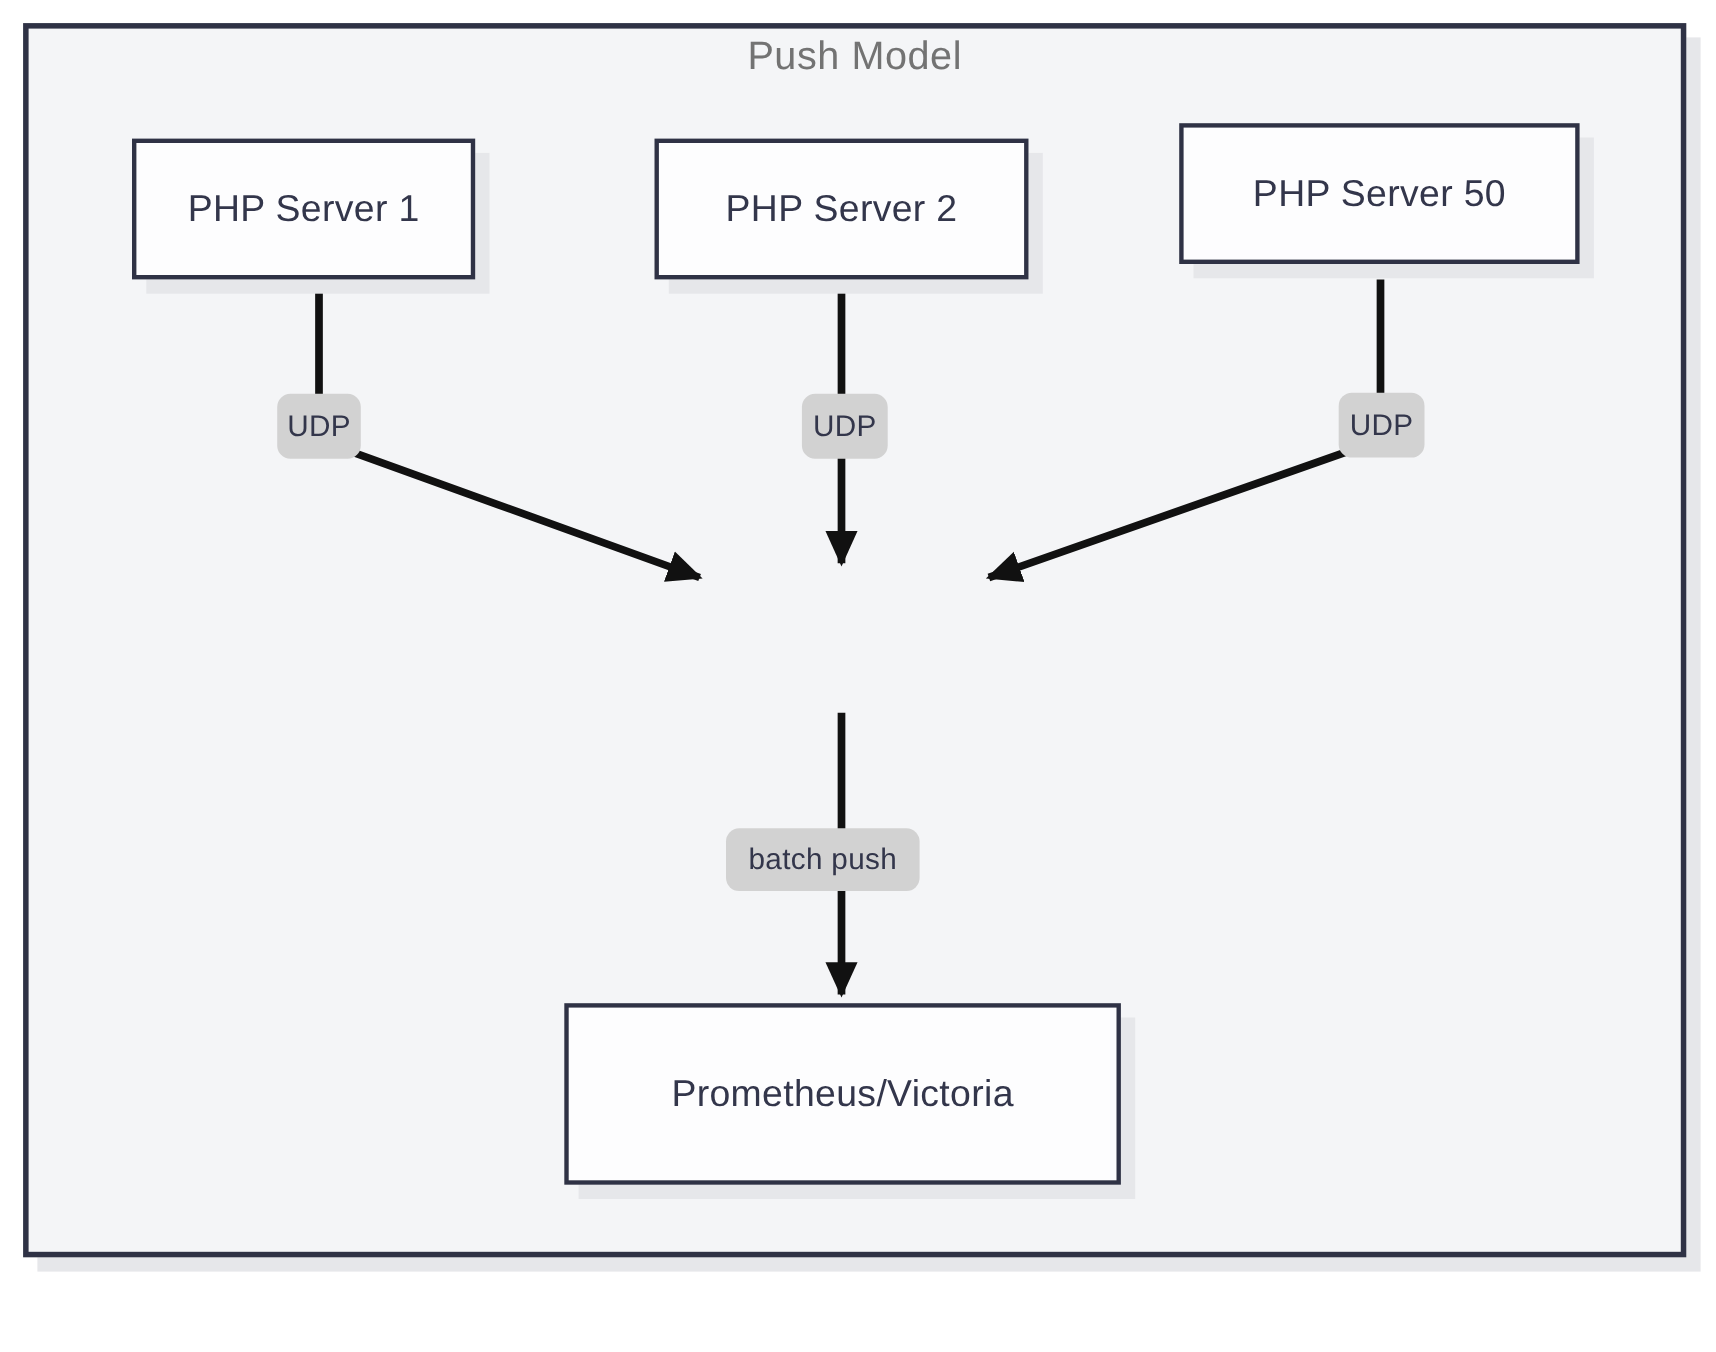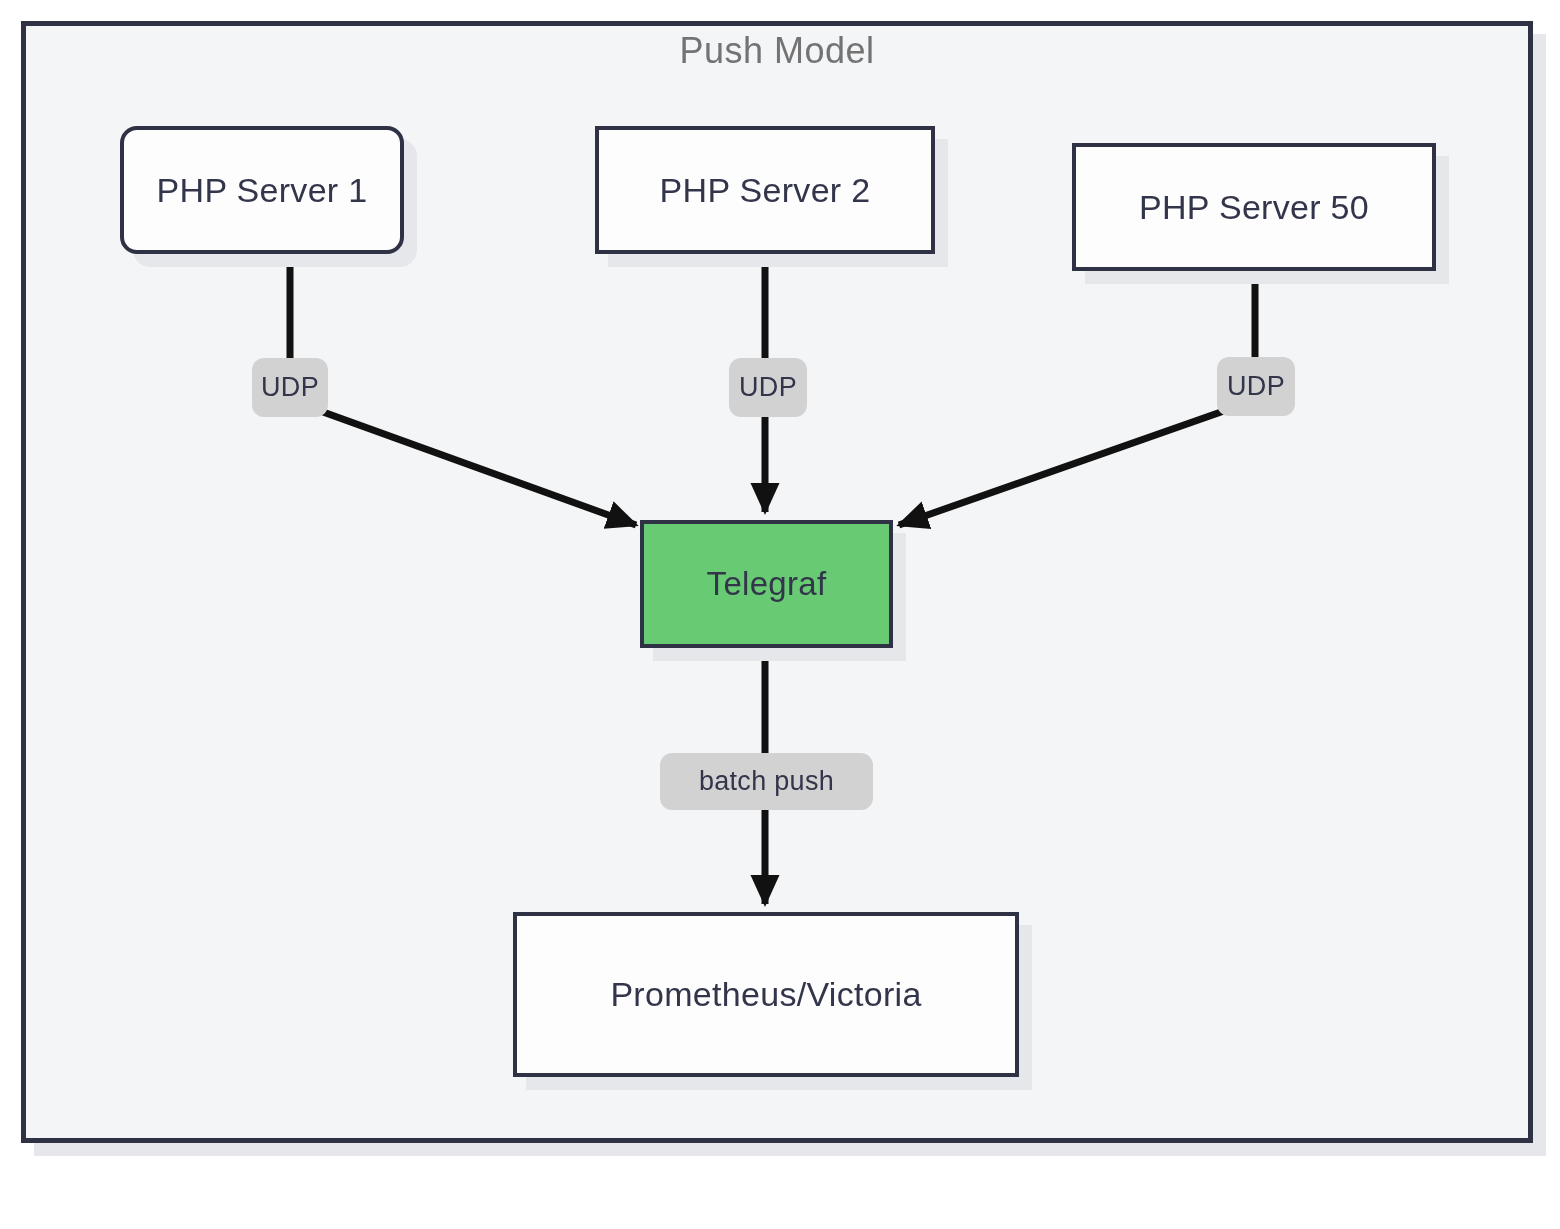--- a/index.html
+++ b/index.html
@@ -59,23 +59,23 @@
     align-items: center;
     justify-content: center;
     background: var(--node_bg);
     border: 4px solid var(--border);
     box-shadow: 13px 13px 0 0 var(--shadow);
     font-size: 34px;
     font-weight: 500;
     letter-spacing: 0.3px;
     color: var(--text);
   }
-  .node-php1   { left: 120px;  top: 126px; width: 284px; height: 128px; border-radius: 17px; }
+  .node-php1   { left: 120px;  top: 126px; width: 312px; height: 128px; }
   .node-php2   { left: 595px;  top: 126px; width: 340px; height: 128px; }
-  .node-php50  { left: 1072px; top: 143px; width: 364px; height: 128px; }
+  .node-php50  { left: 1072px; top: 112px; width: 364px; height: 128px; }
   .node-telegraf {
     left: 640px; top: 520px; width: 253px; height: 128px;
     background: var(--green);
     font-size: 33px;
   }
   .node-prometheus { left: 513px; top: 912px; width: 506px; height: 165px; }
   .edge-label {
     position: absolute;
     display: flex;
     align-items: center;
@@ -83,21 +83,21 @@
     background: var(--label_bg);
     color: var(--text);
     font-size: 27px;
     font-weight: 400;
     letter-spacing: 0.3px;
     border-radius: 12px;
   }
   .edge-label-udp1  { left: 252px;  top: 358px; width: 76px;  height: 59px; }
   .edge-label-udp2  { left: 729px;  top: 358px; width: 78px;  height: 59px; }
   .edge-label-udp3  { left: 1217px; top: 357px; width: 78px;  height: 59px; }
-  .edge-label-batch { left: 660px;  top: 753px; width: 213px; height: 57px; }
+  .edge-label-batch { left: 660px;  top: 753px; width: 176px; height: 57px; }
 </style>
 </head>
 <body>
 
 <div class="canvas">
 
   <div class="frame"></div>
 
   <div class="diagram-title">Push Model</div>
 
@@ -118,23 +118,20 @@
   </div>
 
   <div class="node node-php2">
     <span>PHP Server 2</span>
   </div>
 
   <div class="node node-php50">
     <span>PHP Server 50</span>
   </div>
 
-  <div class="node node-telegraf">
-    <span>Telegraf</span>
-  </div>
 
   <div class="node node-prometheus">
     <span>Prometheus/Victoria</span>
   </div>
 
   <div class="edge-label edge-label-udp1">UDP</div>
 
   <div class="edge-label edge-label-udp2">UDP</div>
 
   <div class="edge-label edge-label-udp3">UDP</div>

